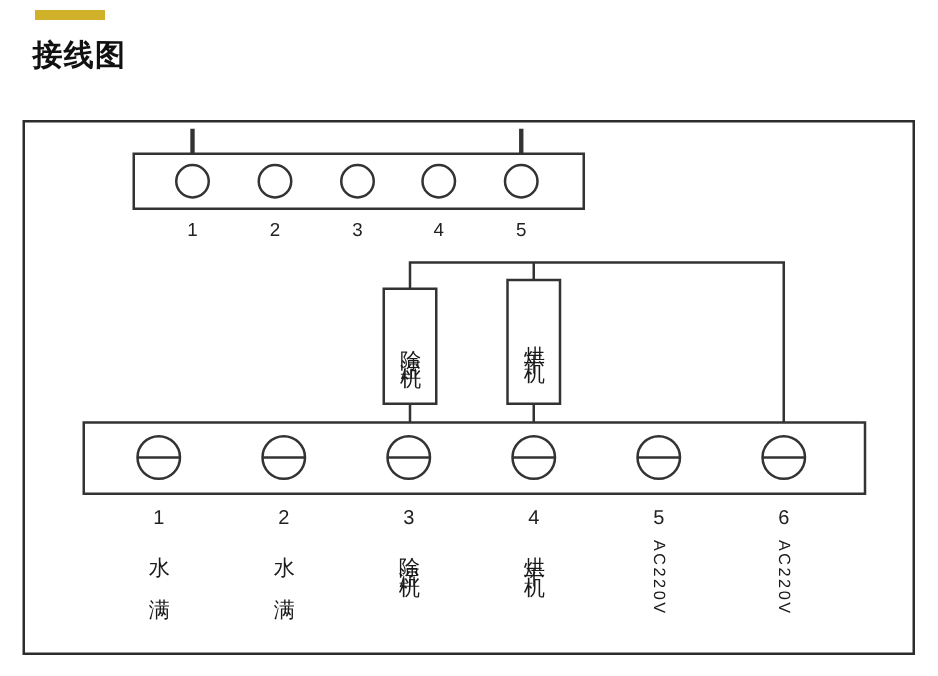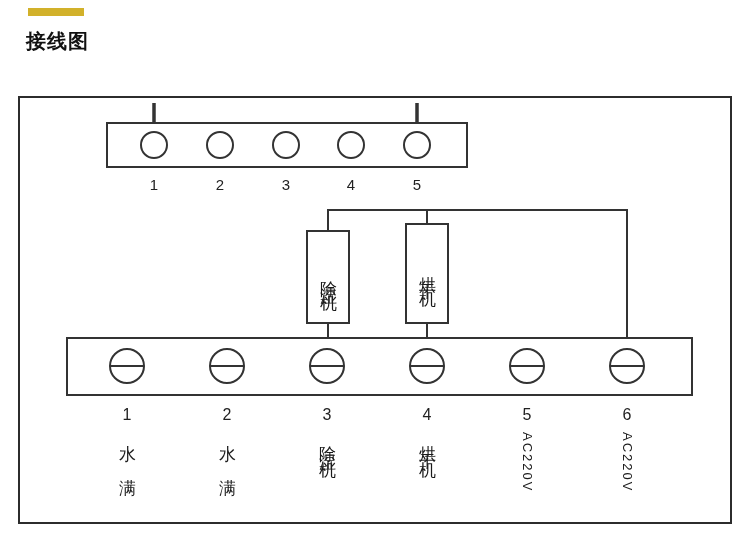--- a/index.html
+++ b/index.html
@@ -11,21 +11,21 @@
     font-family:"Liberation Sans","DejaVu Sans",sans-serif;
     overflow:hidden;
   }
   .accent-bar {
     position:absolute; left:28px; top:8px;
     width:56px; height:8px;
     background:#d2b12a; 
   }
   .page-title {
     position:absolute; left:26px; top:28px;
-    font-size:20px; font-weight:bold; color:#111111;
+    font-size:24px; font-weight:bold; color:#111111;
     letter-spacing:1px;
   }
   .diagram-box {
     position:absolute; left:18px; top:96px;
     width:714px; height:428px;
     border:2px solid #2c2c2c;
     background:#ffffff;
   }
   .diagram-box svg { position:absolute; left:0; top:0; }
 

